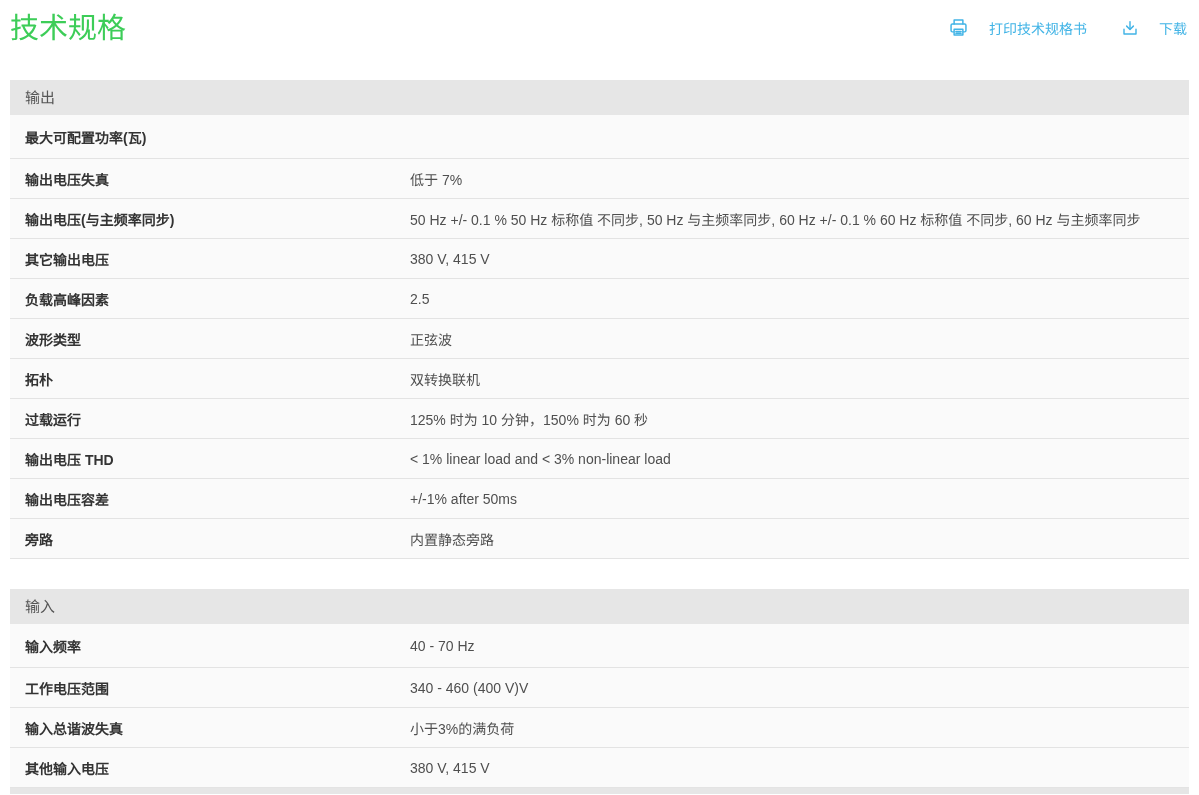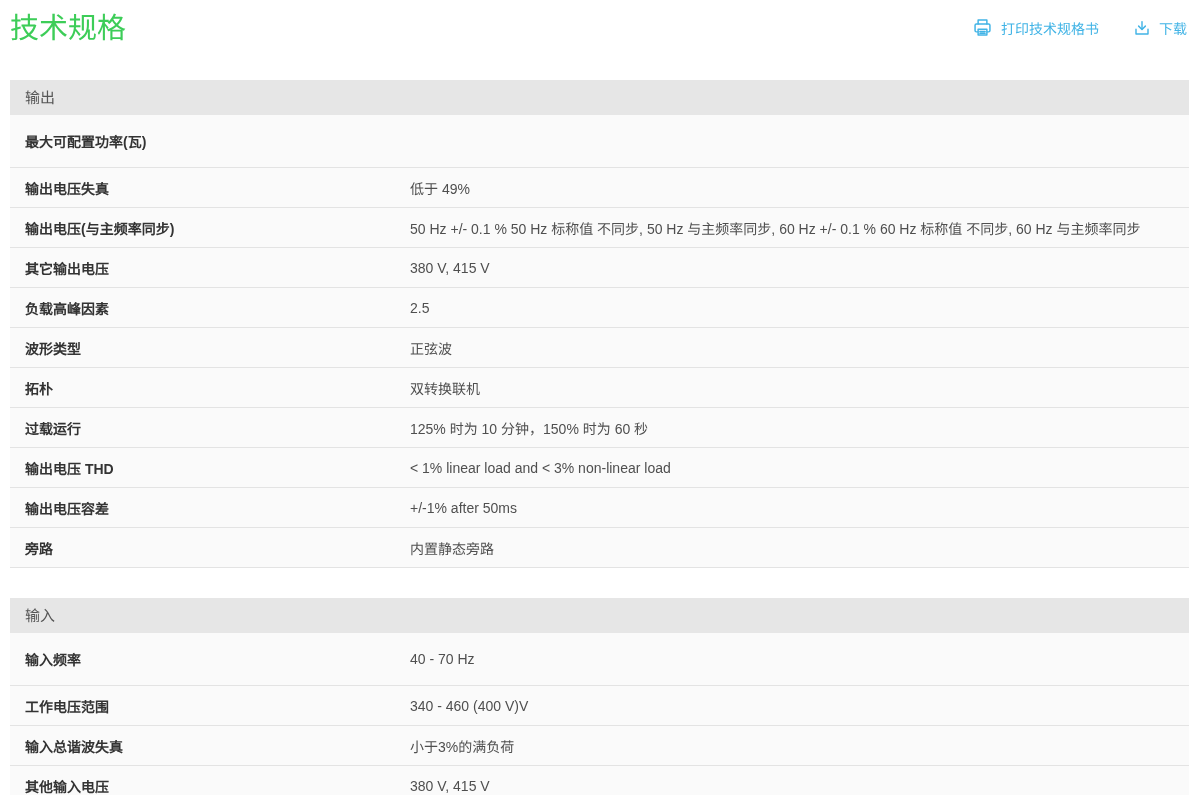--- a/index.html
+++ b/index.html
@@ -40,21 +40,21 @@
     color: var(--title-green);
   }
   .actions {
     display: flex;
     align-items: center;
     gap: 34px;
   }
   .action {
     display: flex;
     align-items: center;
-    gap: 8px;
+    gap: 20px;
     color: var(--link-blue);
     font-size: 14px;
     text-decoration: none;
     cursor: pointer;
     white-space: nowrap;
   }
   .action svg { display: block; }
   main { margin: 30px 10px 0 10px; }
   .section + .section { margin-top: 30px; }
   .section-header {
@@ -66,21 +66,21 @@
     padding-left: 15px;
   }
   .rows { background: var(--row-bg); }
   .row {
     display: flex;
     align-items: center;
     height: 40px;
     border-bottom: 1px solid var(--divider);
     font-size: 14px;
   }
-  .rows .row:first-child { height: 53px; }
+  .rows .row:first-child { height: 44px; }
   .row .label {
     width: 400px;
     flex: 0 0 400px;
     padding-left: 15px;
     font-weight: bold;
     color: var(--label-text);
     white-space: nowrap;
     overflow: hidden;
   }
   .row .value {
@@ -128,21 +128,21 @@
 <main id="sections-root">
   <section class="section">
     <div class="section-header">输出</div>
     <div class="rows">
   <div class="row">
     <div class="label">最大可配置功率(瓦)</div>
   </div>
 
   <div class="row">
     <div class="label">输出电压失真</div>
-    <div class="value">低于 49%</div>
+    <div class="value">低于 7%</div>
   </div>
 
   <div class="row">
     <div class="label">输出电压(与主频率同步)</div>
     <div class="value">50 Hz +/- 0.1 % 50 Hz 标称值 不同步, 50 Hz 与主频率同步, 60 Hz +/- 0.1 % 60 Hz 标称值 不同步, 60 Hz 与主频率同步</div>
   </div>
 
   <div class="row">
     <div class="label">其它输出电压</div>
     <div class="value">380 V, 415 V</div>

